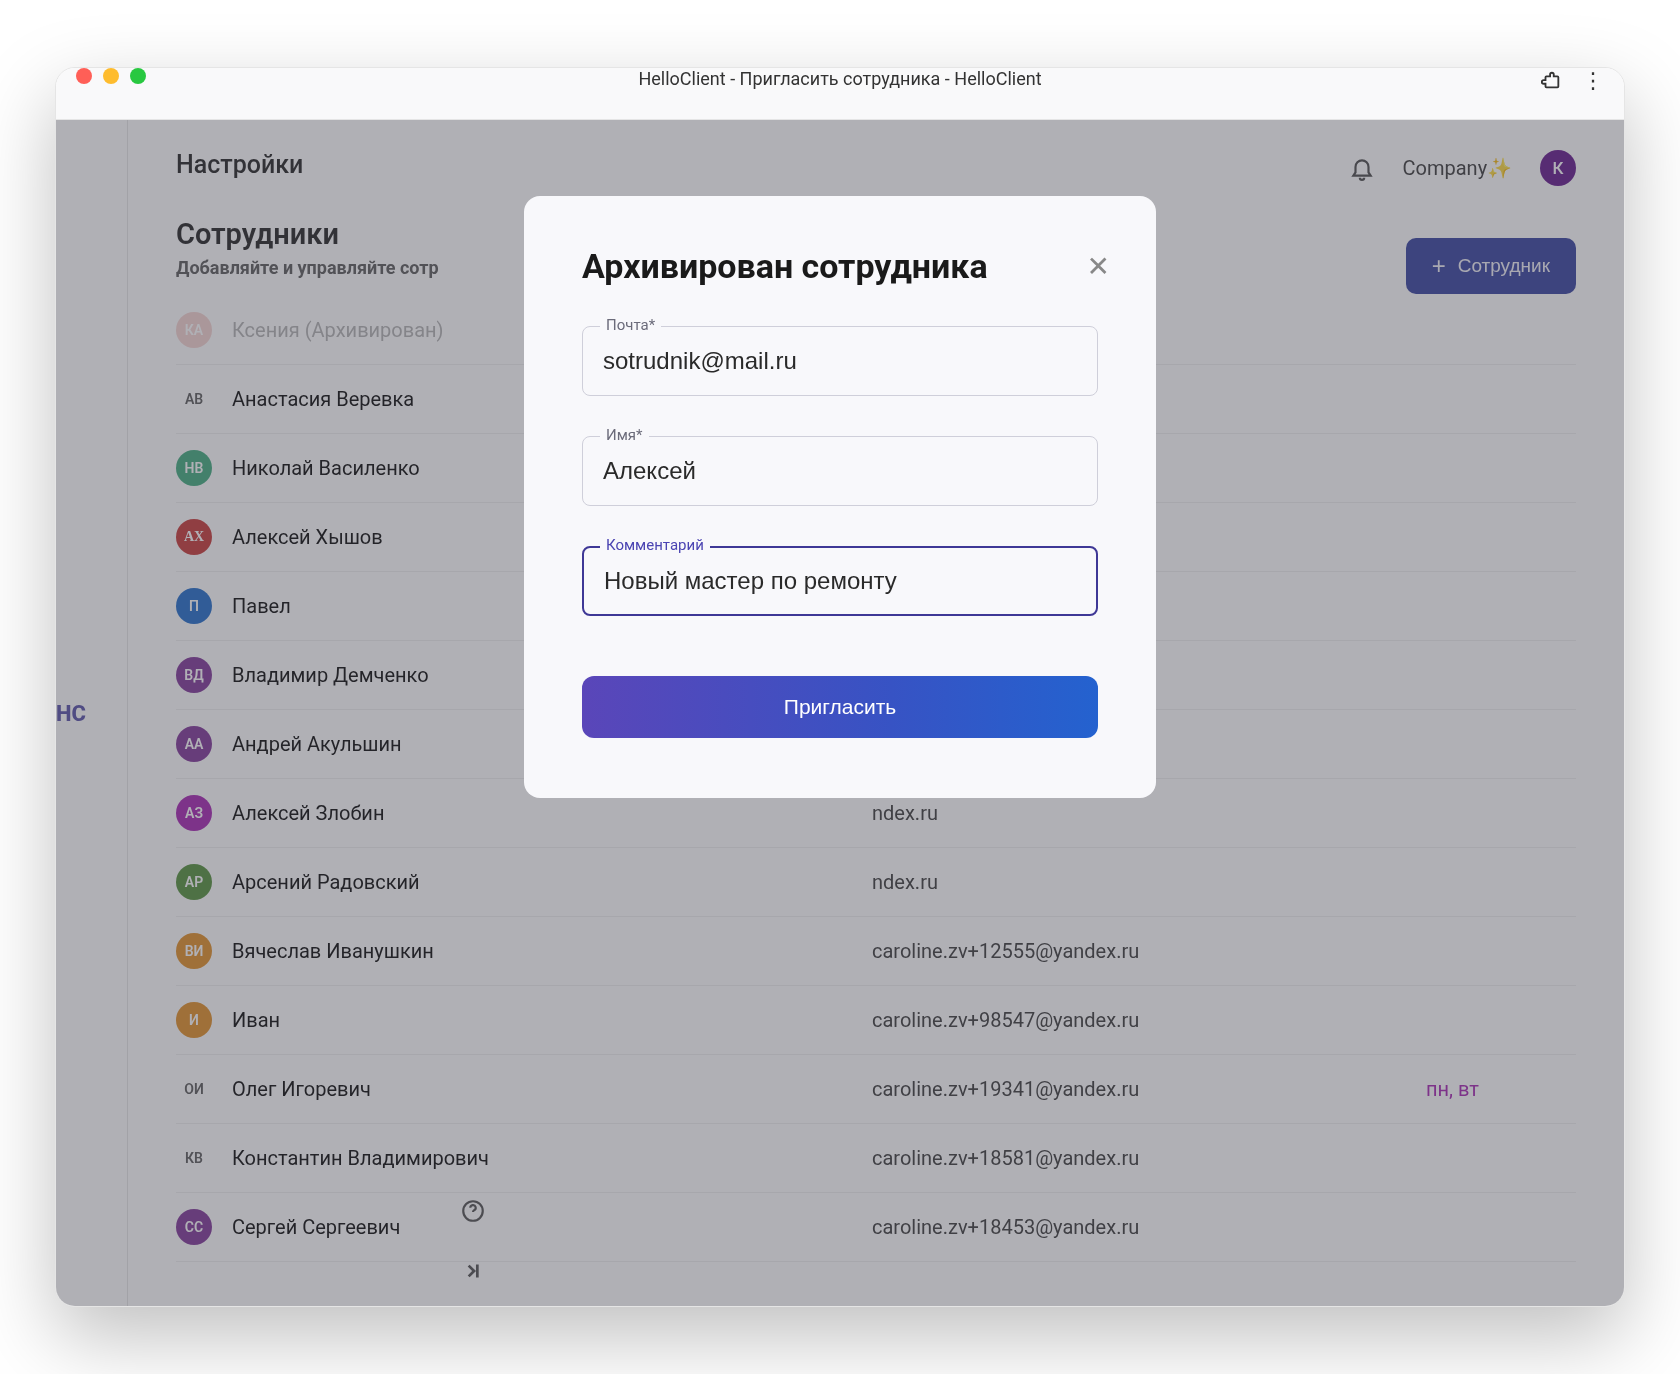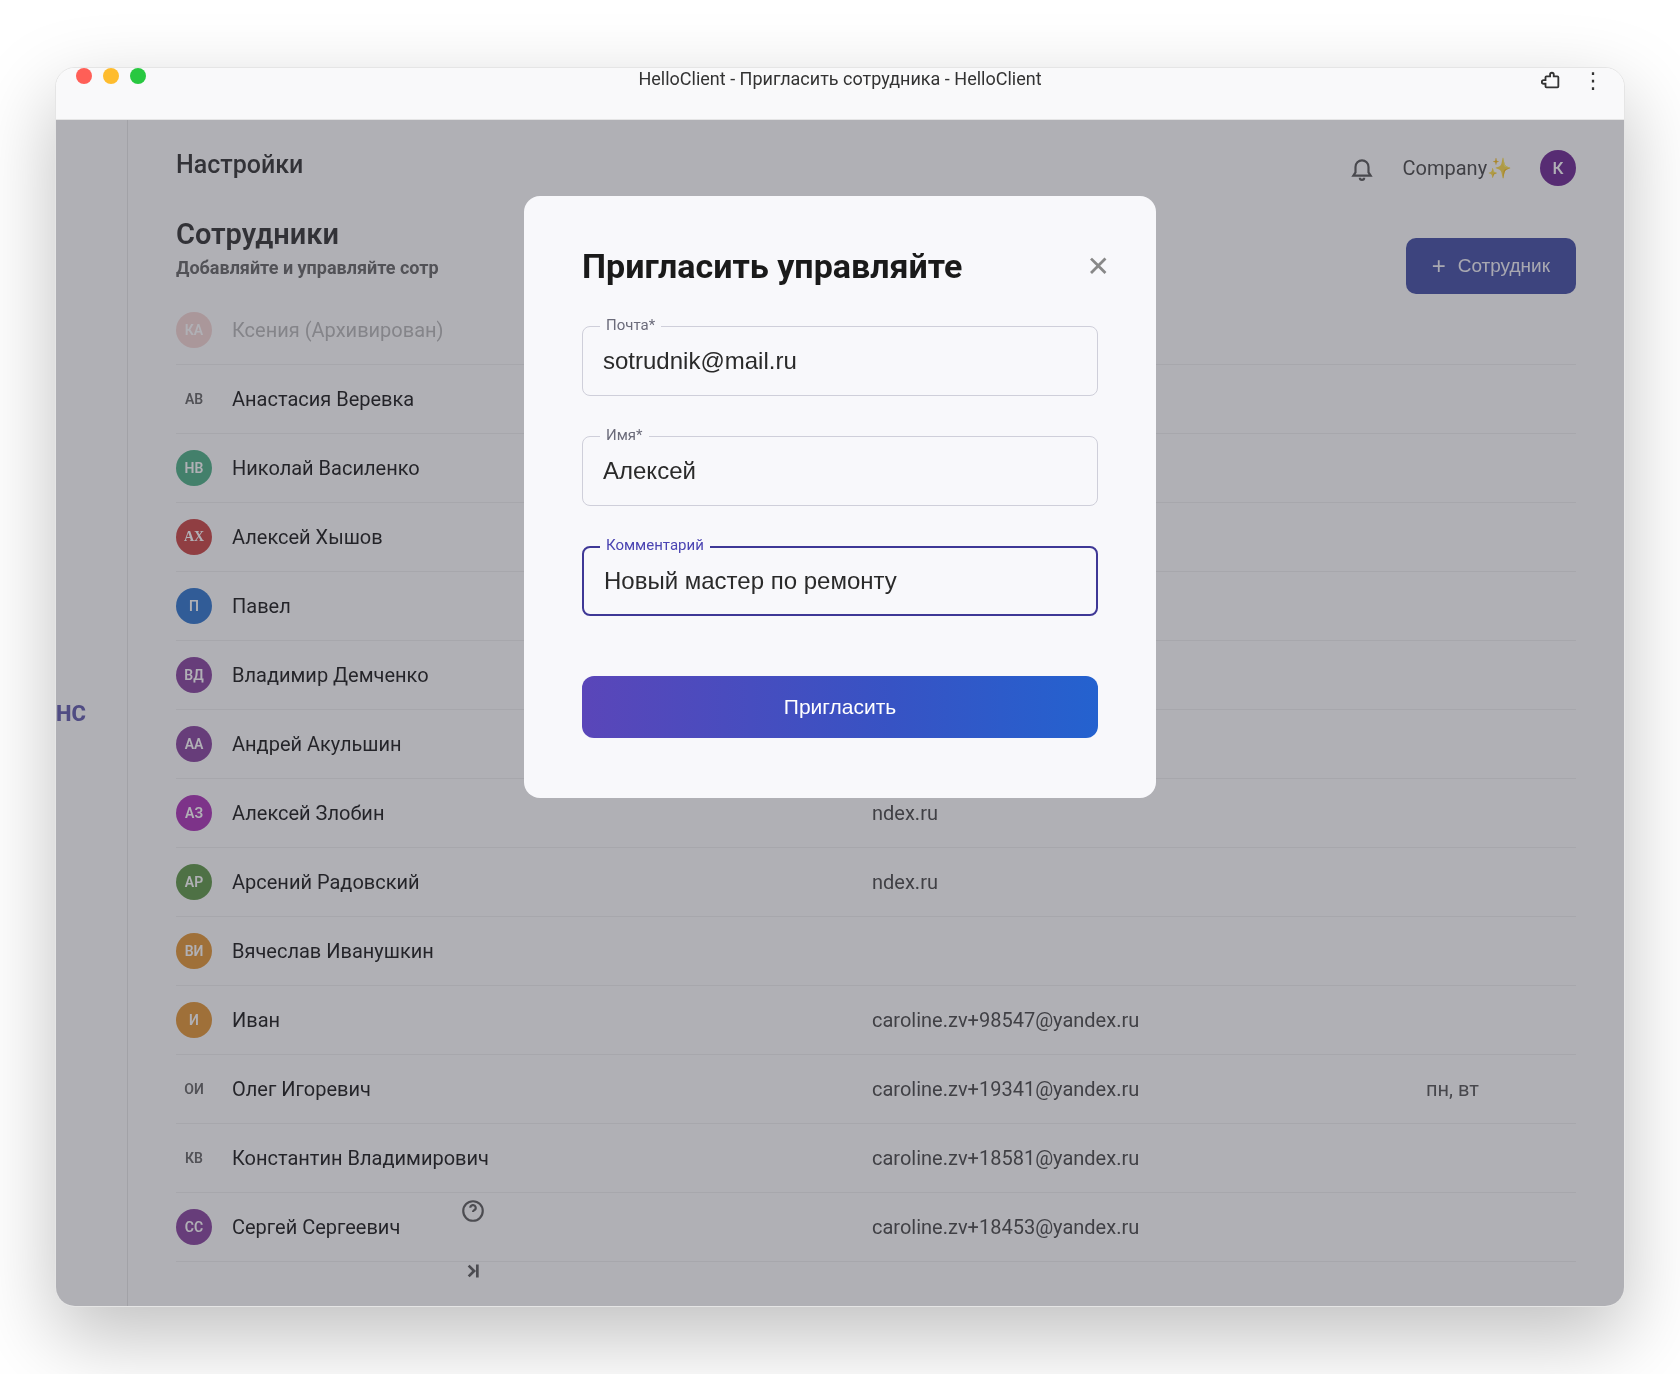--- a/index.html
+++ b/index.html
@@ -185,21 +185,21 @@
       font-size: 14px;
       font-weight: 600;
       color: #fff;
       margin-right: 20px;
       flex-shrink: 0;
     }
     .emp-av.plain { background: none; color: #555; }
     .emp-name { flex: 0 0 640px; }
     .emp-email { flex: 1; color: #333; }
     .emp-row.archived .emp-email { color: #b0b0b0; }
-    .emp-sched { flex: 0 0 150px; color: #404040; }
+    .emp-sched { flex: 0 0 150px; color: #a21caf; }
 
     
     .overlay {
       position: absolute;
       inset: 0;
       background: rgba(80,80,90,0.45);
       display: flex;
       align-items: flex-start;
       justify-content: center;
     }
@@ -434,20 +434,21 @@
           </div>
           <div class="emp-row">
             <div class="emp-av" style="background: rgb(78, 140, 52);">АР</div>
             <div class="emp-name">Арсений Радовский</div>
             <div class="emp-email">ndex.ru</div>
             <div class="emp-sched"></div>
           </div>
           <div class="emp-row">
             <div class="emp-av" style="background: rgb(224, 138, 30);">ВИ</div>
             <div class="emp-name">Вячеслав Иванушкин</div>
+            <div class="emp-email">caroline.zv+12555@yandex.ru</div>
             <div class="emp-sched"></div>
           </div>
           <div class="emp-row">
             <div class="emp-av" style="background: rgb(224, 138, 30);">И</div>
             <div class="emp-name">Иван</div>
             <div class="emp-email">caroline.zv+98547@yandex.ru</div>
             <div class="emp-sched"></div>
           </div>
           <div class="emp-row">
             <div class="emp-av plain">ОИ</div>
@@ -465,21 +466,21 @@
             <div class="emp-av" style="background: rgb(123, 46, 148);">СС</div>
             <div class="emp-name">Сергей Сергеевич</div>
             <div class="emp-email">caroline.zv+18453@yandex.ru</div>
             <div class="emp-sched"></div>
           </div>
         </div>
     </div>
 
     <div class="overlay">
       <div class="modal">
-        <div class="modal-title">Пригласить управляйте</div>
+        <div class="modal-title">Архивирован сотрудника</div>
         <button class="close-btn">✕</button>
 
         <div class="form-field">
           <span class="form-label">Почта*</span>
           <input class="form-input" value="sotrudnik@mail.ru" style="">
         </div>
 
         <div class="form-field">
           <span class="form-label">Имя*</span>
           <input class="form-input" value="Алексей" style="">

